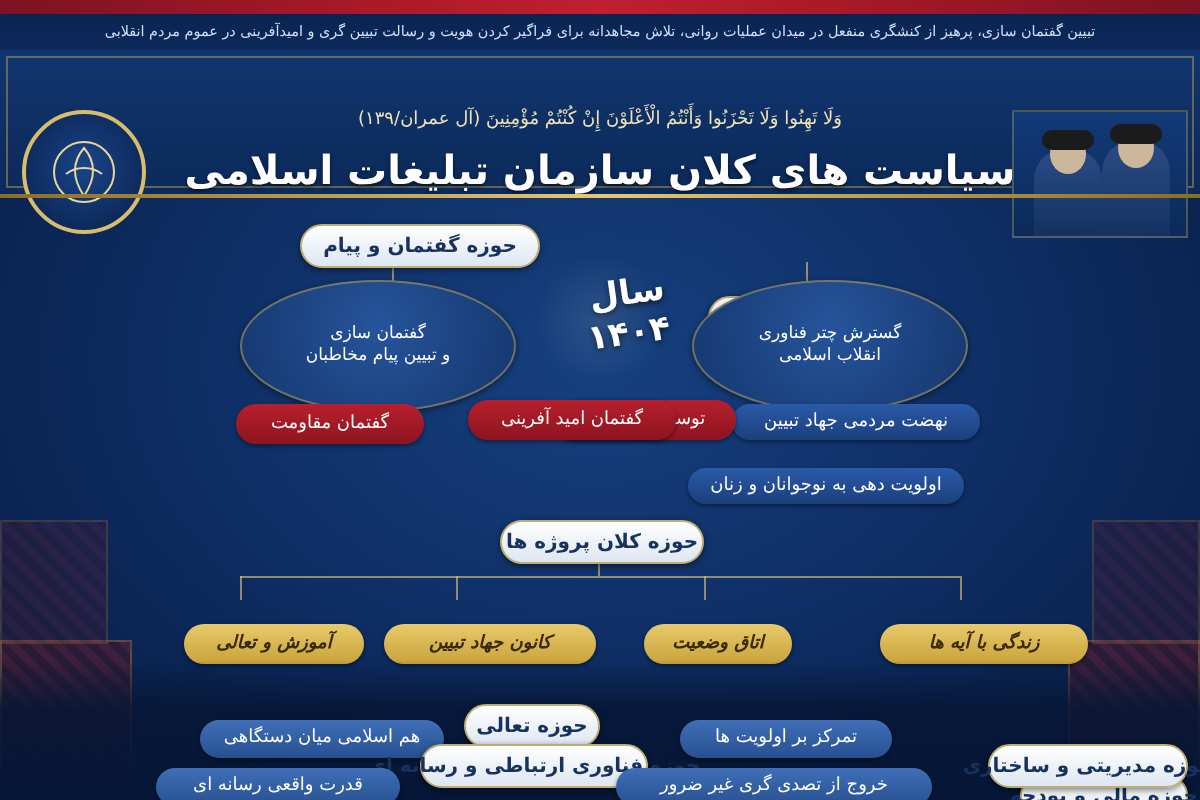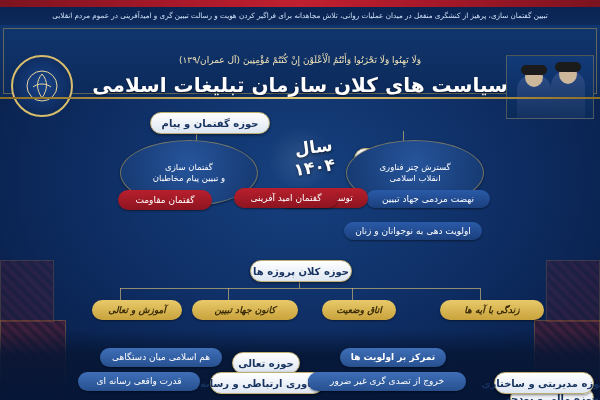--- a/index.html
+++ b/index.html
@@ -110,20 +110,21 @@
     border-radius:50%;
   }
   
   .pill{
     position:absolute;
     display:flex;align-items:center;justify-content:center;
     text-align:center;color:#fff;border-radius:13px;
     font-size:9px;line-height:11px;padding:0 6px;
     box-shadow:0 1px 2px rgba(0,0,0,.45);
     white-space:nowrap;
+    margin-top:12px;
   }
   .pill.gold{background:linear-gradient(180deg,#e8c96a,#c9a33c);color:#3a2a06;font-weight:bold;font-style:italic;}
   .pill.red{background:linear-gradient(180deg,#b81f2d,#8d1420);}
   .pill.blue{background:linear-gradient(180deg,#2a5aa8,#1b3f7d);}
   .pill.lblue{background:linear-gradient(180deg,#3f6fb8,#27508f);}
   .hdr{
     position:absolute;height:20px;border-radius:11px;
     display:flex;align-items:center;justify-content:center;
     color:#17325f;font-size:10px;font-weight:bold;
     background:linear-gradient(180deg,#ffffff,#dde6f2);
@@ -221,18 +222,18 @@
 
   <div class="bottomband"></div>
 
   <div class="hdr" style="top:352px;left:232px;width:66px;">حوزه تعالی</div>
   <div class="pill lblue" style="top:348px;left:100px;width:110px;height:19px;">هم اسلامی میان دستگاهی</div>
 
   <div class="hdr" style="top:372px;left:210px;width:112px;">حوزه فناوری ارتباطی و رسانه ای</div>
   <div class="pill lblue" style="top:372px;left:78px;width:110px;height:19px;">قدرت واقعی رسانه ای</div>
 
   <div class="hdr" style="top:348px;left:510px;width:82px;margin-top:39px;">حوزه مالی و بودجه</div>
-  <div class="pill lblue" style="top:348px;left:340px;width:94px;height:19px;font-weight:bold;">تمرکز بر اولویت ها</div>
+  <div class="pill lblue" style="top:348px;left:340px;width:94px;height:19px;">تمرکز بر اولویت ها</div>
 
   <div class="hdr" style="top:372px;left:494px;width:98px;">حوزه مدیریتی و ساختاری</div>
   <div class="pill lblue" style="top:372px;left:308px;width:146px;height:19px;">خروج از تصدی گری غیر ضرور</div>
 
 </div>
 
 </body></html>

